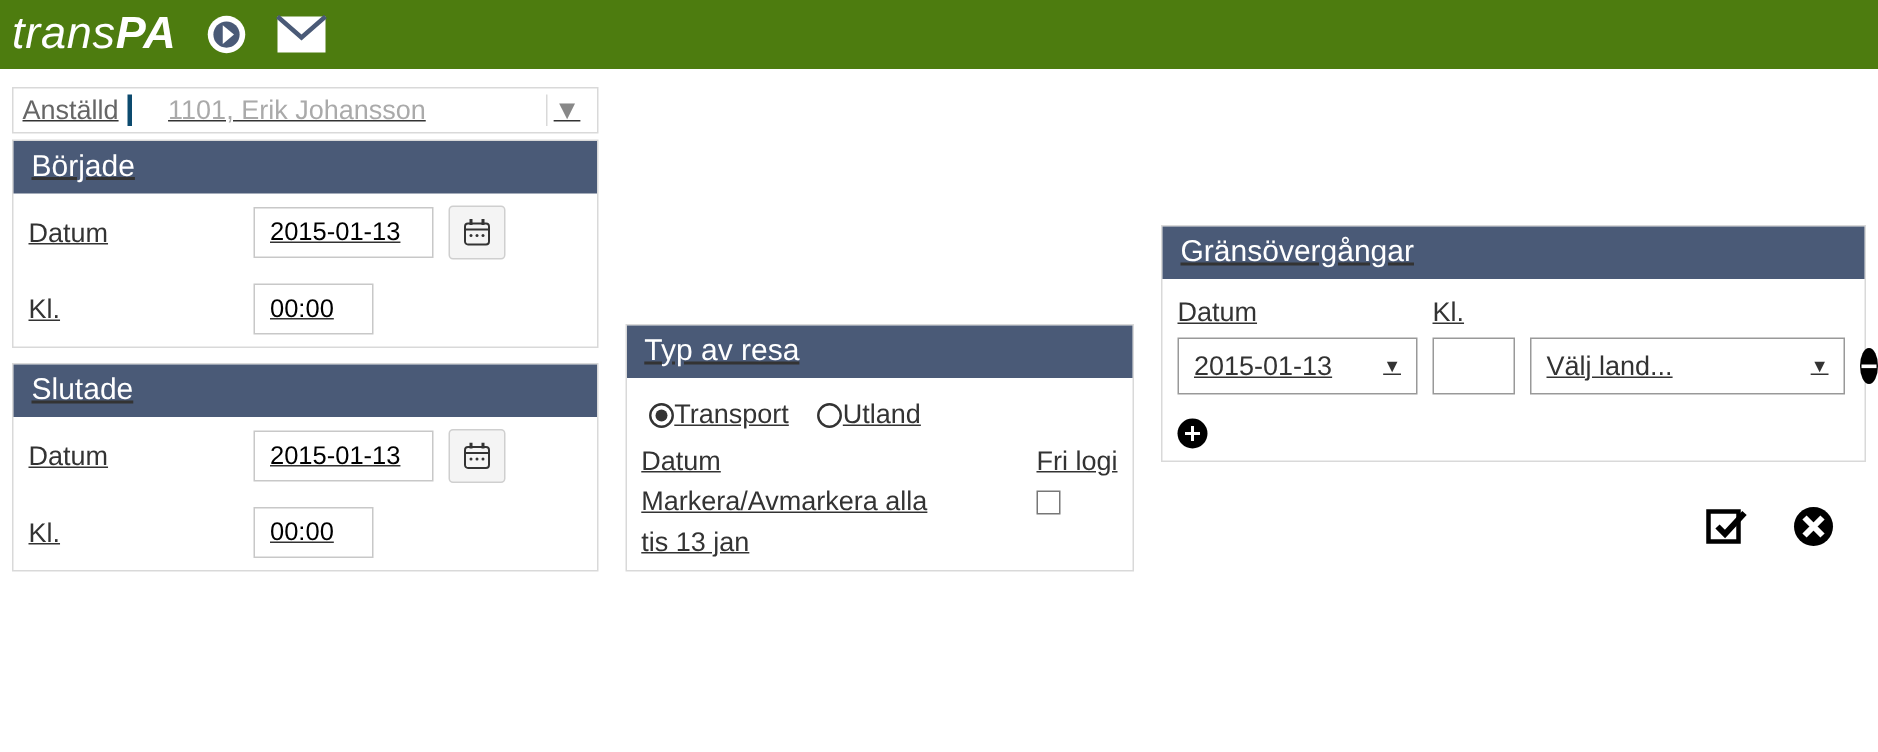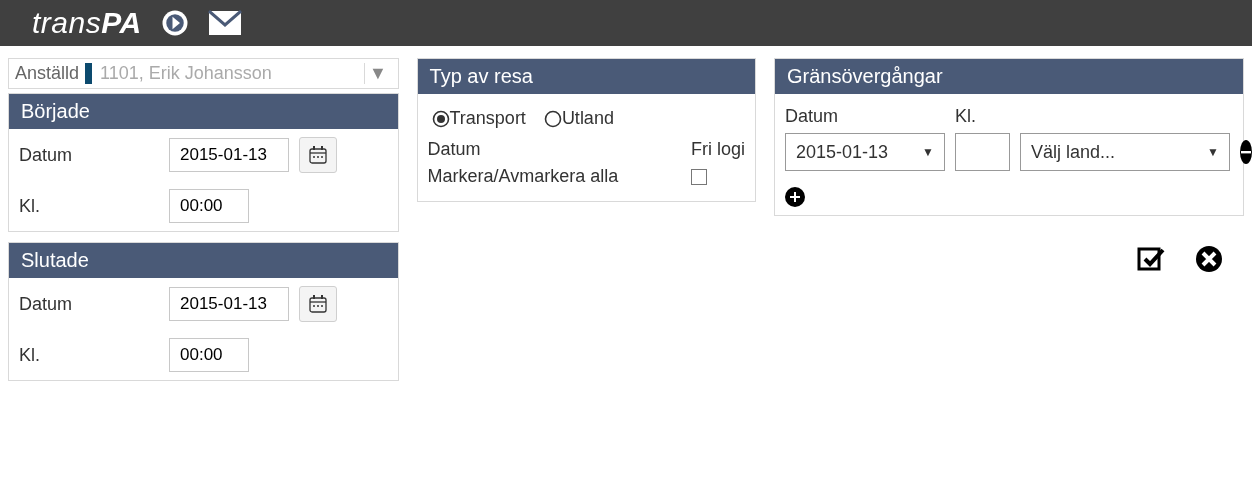--- a/index.html
+++ b/index.html
@@ -6,41 +6,42 @@
   body {
     margin: 0;
     font-family: "Segoe UI", Arial, sans-serif;
     font-size: 18px;
     color: #333;
     background: #fff;
   }
 
   
   .header {
-    background: #404040;
+    background: #4d7c0f;
     color: #fff;
     display: flex;
     align-items: center;
-    padding: 6px 32px;
+    padding: 6px 8px;
     gap: 18px;
   }
   .brand {
     font-size: 30px;
     font-style: italic;
     letter-spacing: 0.5px;
   }
   .brand .light { font-weight: 300; }
   .brand .bold { font-weight: 700; font-style: italic; }
   .hdr-icon svg { display: block; }
 
   .page {
     display: flex;
-    align-items: flex-start;
+    align-items: flex-end;
     gap: 18px;
     padding: 12px 8px;
+    text-decoration: underline;
   }
 
   
   .panel {
     border: 1px solid #d9d9d9;
   }
   .panel-head {
     background: #4a5a77;
     color: #fff;
     font-size: 20px;
@@ -58,22 +59,22 @@
     border: 1px solid #d9d9d9;
     margin-bottom: 4px;
     padding: 4px 6px;
   }
   .emp-label { color: #666; margin-right: 6px; }
   .emp-select {
     flex: 1;
     display: flex;
     align-items: center;
     justify-content: space-between;
-    border-left: 7px solid #0c4a6e;
-    padding-left: 8px;
+    border-left: 3px solid #0c4a6e;
+    padding-left: 24px;
   }
   .emp-select .value { color: #aaa; }
   .emp-select .caret {
     width: 28px;
     text-align: center;
     border-left: 1px solid #d9d9d9;
     color: #888;
   }
 
   .form-row {
@@ -284,20 +285,21 @@
               <circle cx="9" cy="9" r="7.5" fill="none" stroke="#333" stroke-width="1.6"></circle>
             </svg>
           <span>Utland</span>
         </label>
       </div>
       <div class="trip-grid">
         <div class="trip-hdr">Datum</div>
         <div class="trip-hdr">Fri logi</div>
         <div>Markera/Avmarkera alla</div>
         <span class="chk"></span>
+        <div>tis 13 jan</div>
         <div></div>
       </div>
     </div>
   </div>
 
   <div class="col3">
     <div class="panel">
       <div class="panel-head">Gränsövergångar</div>
       <div class="panel-body">
         <div class="gx-head-row">

